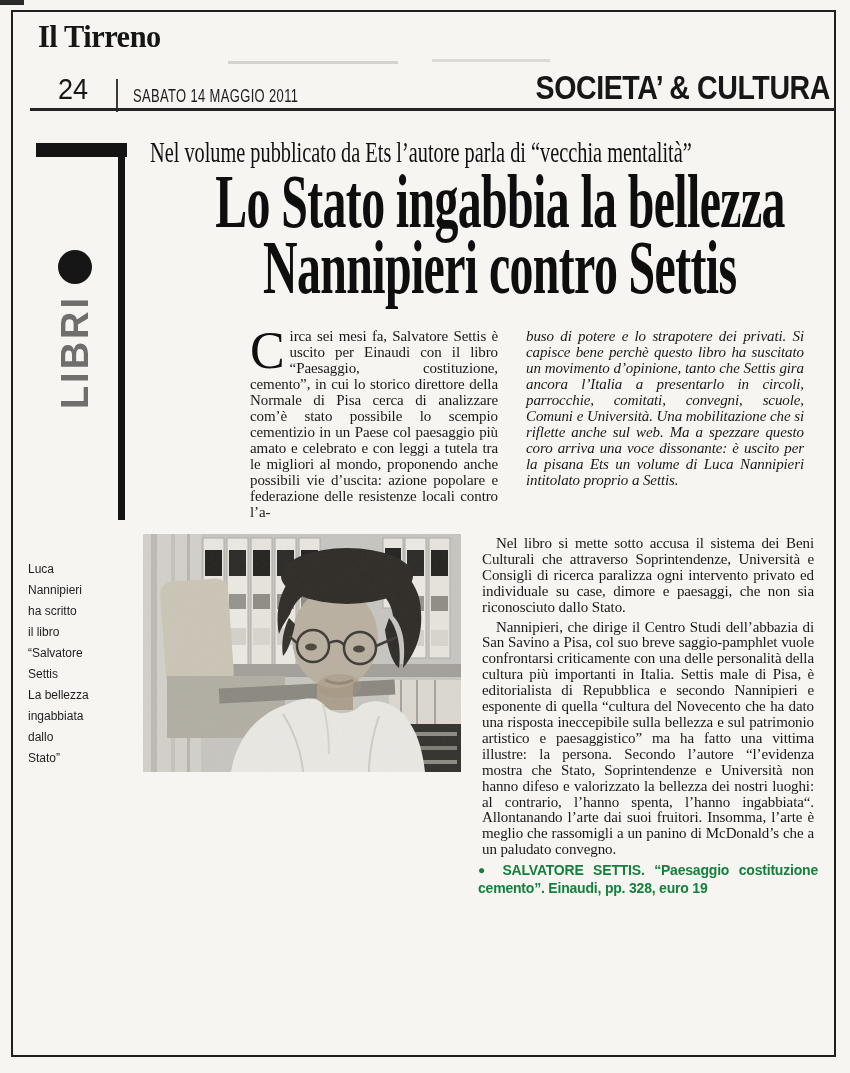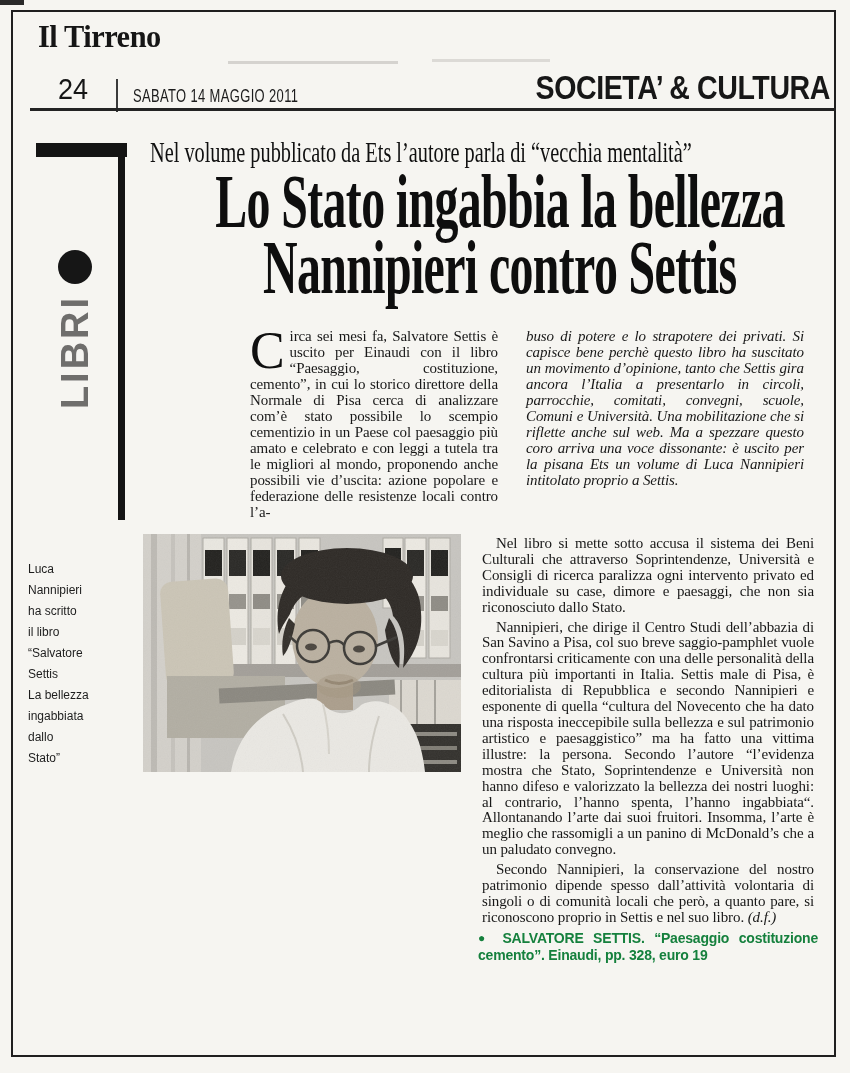--- a/index.html
+++ b/index.html
@@ -210,19 +210,18 @@
 “Salvatore
 Settis
 La bellezza
 ingabbiata
 dallo
 Stato”</div>
 
   <div class="abs rightcol">
     <p>Nel libro si mette sotto accusa il sistema dei Beni Culturali che attraverso Soprintendenze, Università e Consigli di ricerca paralizza ogni intervento privato ed individuale su case, dimore e paesaggi, che non sia riconosciuto dallo Stato.</p>
     <p>Nannipieri, che dirige il Centro Studi dell’abbazia di San Savino a Pisa, col suo breve saggio-pamphlet vuole confrontarsi criticamente con una delle personalità della cultura più importanti in Italia. Settis male di Pisa, è editorialista di Repubblica e secondo Nannipieri e esponente di quella “cultura del Novecento che ha dato una risposta ineccepibile sulla bellezza e sul patrimonio artistico e paesaggistico” ma ha fatto una vittima illustre: la persona. Secondo l’autore “l’evidenza mostra che Stato, Soprintendenze e Università non hanno difeso e valorizzato la bellezza dei nostri luoghi: al contrario, l’hanno spenta, l’hanno ingabbiata“. Allontanando l’arte dai suoi fruitori. Insomma, l’arte è meglio che rassomigli a un panino di McDonald’s che a un paludato convegno.</p>
-    <p><span>Secondo Nannipieri, la conservazione del nostro patrimonio dipende spesso dall’attività volontaria di singoli o di comunità locali che però, a quanto pare, si riconoscono proprio in Settis e nel suo libro.</span> <span class="sig">(d.f.)</span></p>
     <div class="biblio">
       <div><span class="bib-bullet">●</span> <span>SALVATORE SETTIS. “Paesaggio costituzione cemento”. Einaudi, pp. 328, euro 19</span></div>
     </div>
   </div>
 
 </div>
 
 </body></html>

